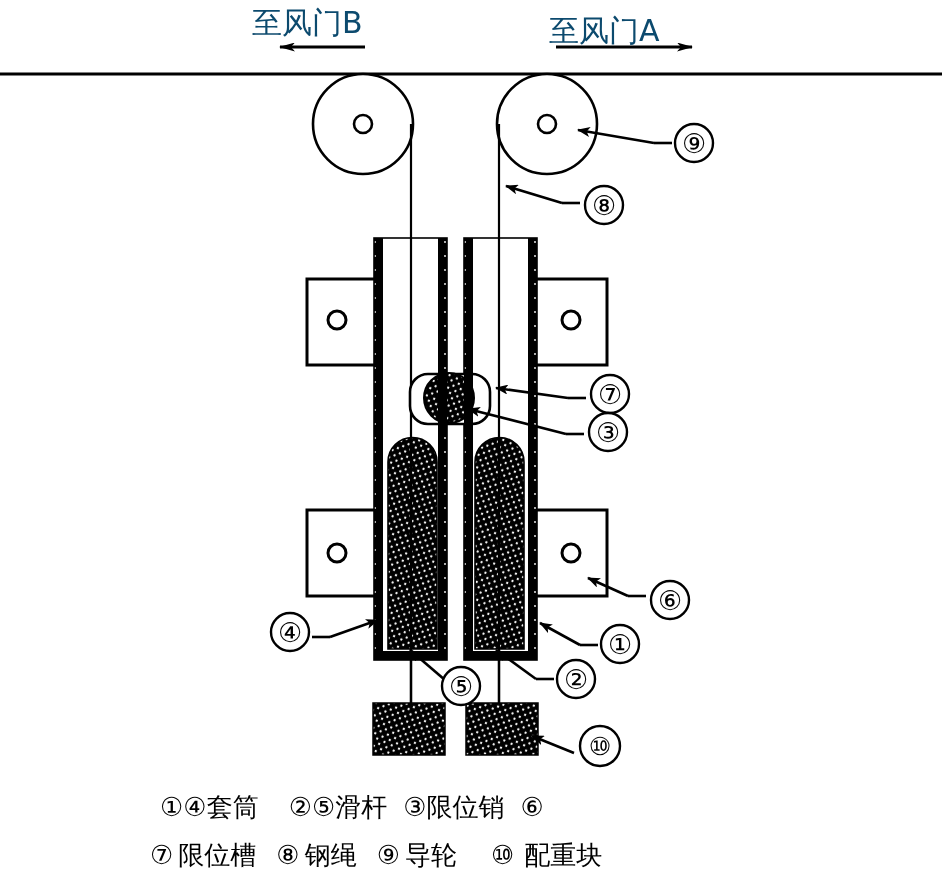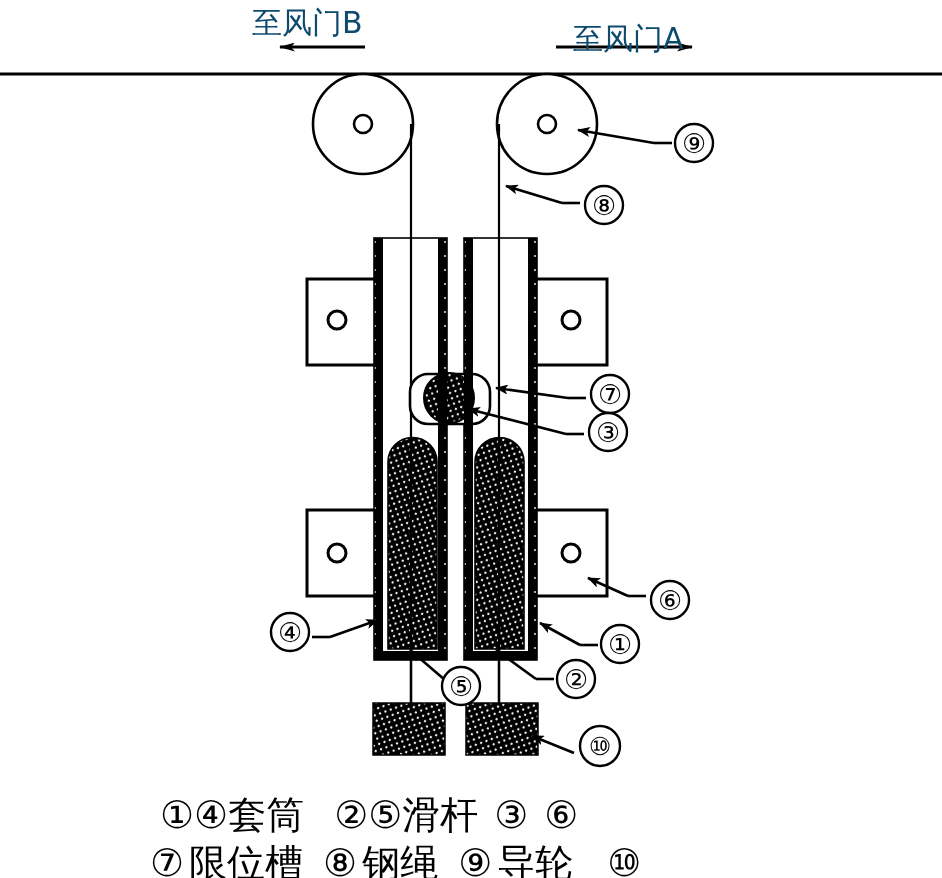--- a/index.html
+++ b/index.html
@@ -29,21 +29,21 @@
     position: absolute;
     font-family: "DejaVu Sans", "Liberation Sans", sans-serif;
     font-size: 30px;
     color: #0c4a6e;
     white-space: nowrap;
     letter-spacing: 0px;
   }
   .legend-row {
     position: absolute;
     font-family: "DejaVu Sans", "Liberation Sans", sans-serif;
-    font-size: 38px;
+    font-size: 26px;
     color: #000;
     white-space: nowrap;
     display: flex;
     align-items: baseline;
   }
   .legend-item {
     display: inline-flex;
     align-items: baseline;
     white-space: nowrap;
   }
@@ -214,35 +214,36 @@
 
     <g>
       <line x1="574" y1="753" x2="532" y2="736" stroke="#000" stroke-width="2.6" marker-end="url(#arrowSolid)"></line>
     </g>
     <circle cx="600" cy="746" r="20" fill="#ffffff" stroke="#000" stroke-width="2.4"></circle>
     <text x="600" y="746" text-anchor="middle" dominant-baseline="central" font-family="DejaVu Sans, sans-serif" font-size="25" fill="#000">⑩</text>
 
   </svg>
 
   <div class="cn-label" style="left:252px; top:3px;">至风门B</div>
-  <div class="cn-label" style="left:549px; top:19px;margin-left:24px;">至风门A</div>
+  <div class="cn-label" style="left:549px; top:11px;">至风门A</div>
 
   <div class="legend-row" style="left:160px; top:790px;">
     <span class="legend-item">
       <span>①④</span>
         <span>套筒</span>
     </span>
     <span class="legend-sp" style="width:30px;"></span>
     <span class="legend-item">
       <span>②⑤</span>
         <span>滑杆</span>
     </span>
     <span class="legend-sp" style="width:16px;"></span>
     <span class="legend-item">
       <span>③</span>
+        <span>限位销</span>
     </span>
     <span class="legend-sp" style="width:16px;"></span>
     <span class="legend-item">
       <span>⑥</span>
     </span>
   </div>
 
   <div class="legend-row" style="left:150px; top:838px;">
     <span class="legend-item">
       <span>⑦</span>
@@ -258,16 +259,17 @@
     <span class="legend-sp" style="width:20px;"></span>
     <span class="legend-item">
       <span>⑨</span>
       <span class="legend-sp" style="width:5px;"></span>
       <span>导轮</span>
     </span>
     <span class="legend-sp" style="width:34px;"></span>
     <span class="legend-item">
       <span>⑩</span>
       <span class="legend-sp" style="width:10px;"></span>
+      <span>配重块</span>
     </span>
   </div>
 
 </div>
 
 </body></html>

